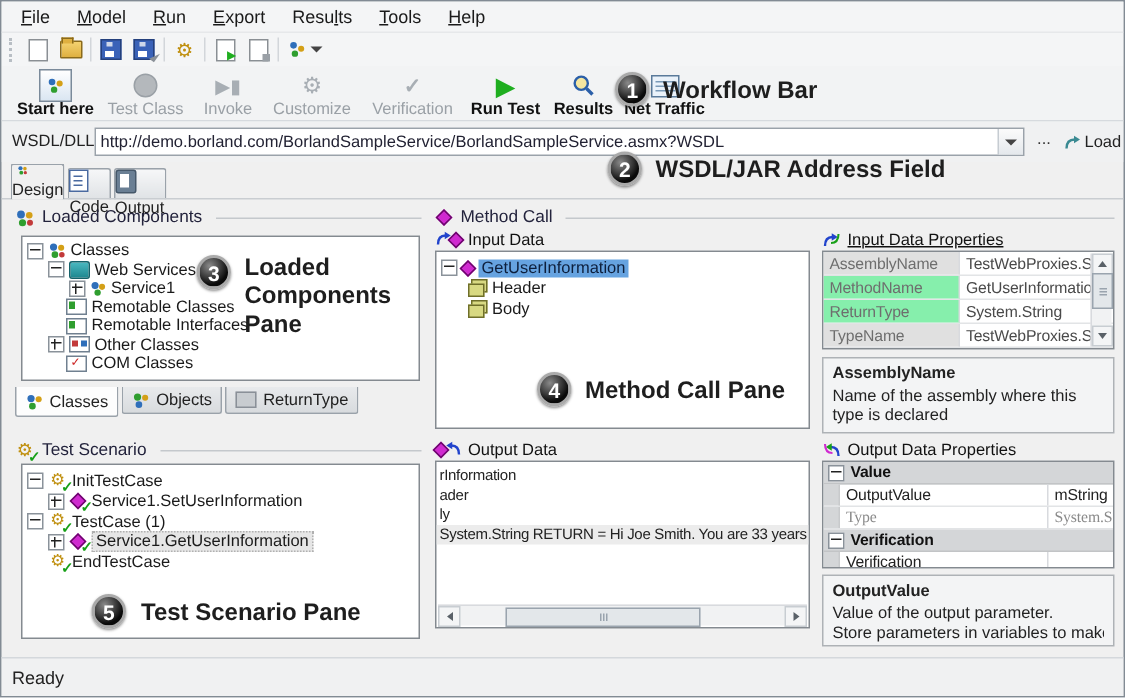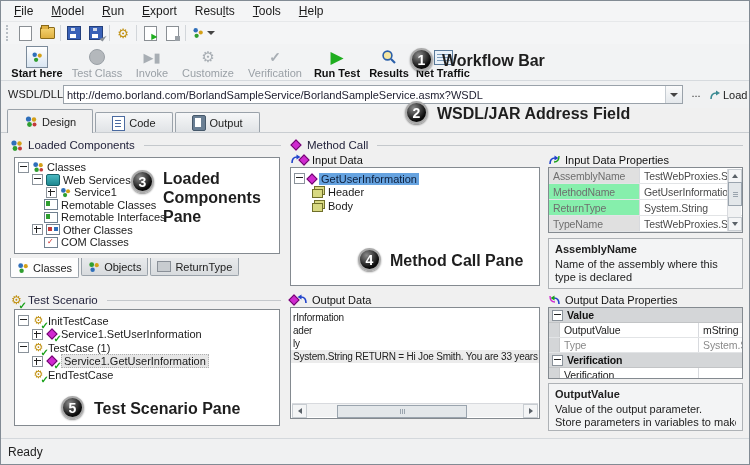--- a/index.html
+++ b/index.html
@@ -26,21 +26,21 @@
   .addrlabel{left:7px;top:7px;font-size:11px;color:#222;}
   .addrfield{left:62px;top:4px;width:620px;height:19px;background:#fff;border:1px solid #9aa2aa;display:flex;align-items:center;}
   .addrfield input{flex:1;border:none;outline:none;font-family:"Liberation Sans",sans-serif;font-size:11px;color:#223;padding:0 3px;background:transparent;}
   .combobtn{width:16px;height:17px;display:flex;align-items:center;justify-content:center;background:linear-gradient(#fbfbfb,#e4e8ec);border-left:1px solid #c6ccd2;}
   .caret{width:0;height:0;border-left:4px solid transparent;border-right:4px solid transparent;border-top:4px solid #444;}
   .dots{left:686px;top:6px;width:18px;height:16px;font-size:11px;color:#333;text-align:center;}
   .loadbtn{left:708px;top:5px;height:18px;display:flex;align-items:center;gap:2px;font-size:11px;color:#222;}
 
   
   .doctabs{left:6px;top:109px;height:23px;display:flex;align-items:flex-end;}
-  .dtab{display:flex;align-items:center;gap:4px;font-size:11px;color:#222;border:1px solid #9aa2aa;border-bottom:none;padding:0 16px;height:20px;background:linear-gradient(#f6f7f8,#dfe2e5);border-radius:2px 2px 0 0;margin-right:2px;}
+  .dtab{display:flex;align-items:flex-start;gap:4px;font-size:11px;color:#222;border:1px solid #9aa2aa;border-bottom:none;padding:0 0;height:20px;background:linear-gradient(#f6f7f8,#dfe2e5);border-radius:2px 2px 0 0;margin-right:2px;flex-direction:column;}
   .dtab.active{height:23px;background:#f0f0f0;font-weight:normal;z-index:3;}
   .tabbase{left:0;top:131px;right:0;height:1px;background:#c9cdd1;}
 
   
   .sechead{height:14px;display:flex;align-items:center;gap:5px;font-size:11.5px;color:#23233c;}
   .sechead .rule{flex:1;height:1px;background:#c4c8cc;margin-left:4px;}
   .sublabel{height:13px;display:flex;align-items:center;gap:4px;font-size:11px;color:#111;}
 
   
   .box{background:#fff;border:1px solid #848a90;overflow:hidden;}
@@ -77,21 +77,21 @@
   .vthumb{position:absolute;left:0;top:13px;width:12px;height:22px;background:#e3e7ea;border:1px solid #9aa4ae;display:flex;flex-direction:column;align-items:center;justify-content:center;gap:1px;}
 
   
   .pgrid{font-size:10.5px;letter-spacing:-0.1px;}
   .prow{display:flex;height:15px;border-bottom:1px solid #e2e4e6;align-items:center;}
   .pname{width:86px;flex:none;color:#6e6e6e;background:#86efac;height:100%;display:flex;align-items:center;padding-left:4px;border-right:1px solid #d8dade;overflow:hidden;white-space:nowrap;}
   .pval{flex:1;color:#4a4a4a;padding-left:4px;overflow:hidden;white-space:nowrap;}
   .pcat{display:flex;align-items:center;gap:4px;height:14px;background:#d4d6d8;font-weight:bold;color:#111;padding-left:3px;border-bottom:1px solid #c2c4c6;}
   .prow .strip{width:10px;flex:none;background:#d4d6d8;height:100%;border-right:1px solid #c8cacc;}
   .pn2{width:134px;flex:none;color:#222;height:100%;display:flex;align-items:center;padding-left:4px;border-right:1px solid #d8dade;}
-  .pn2.ro,.pv2.ro{color:#8a8a8a;}
+  .pn2.ro,.pv2.ro{color:#8a8a8a;font-family:Liberation Serif, serif;}
   .pv2{flex:1;color:#222;padding-left:4px;overflow:hidden;white-space:nowrap;}
   .descbox{background:#f3f4f5;border:1px solid #aeb2b6;padding:4px 6px;font-size:11px;color:#222;line-height:13px;overflow:hidden;}
   .desctitle{font-weight:bold;margin-bottom:2px;}
   .nowrapline{white-space:nowrap;overflow:hidden;}
 
   
   .statusbar{left:0;bottom:0;right:0;height:26px;background:#f0f1f2;border-top:1px solid #d4d8dc;font-size:12px;color:#222;display:flex;align-items:center;padding-left:7px;}
 
   
   .badge{width:23px;height:23px;border-radius:50%;background:radial-gradient(circle at 35% 28%,#8a8a8a,#0a0a0a 68%);border:2px solid #aaa;color:#fff;font-weight:bold;font-size:14px;display:flex;align-items:center;justify-content:center;box-shadow:0 1px 2px rgba(0,0,0,.45);z-index:20;}
@@ -472,21 +472,21 @@
           <i></i>
           <i></i>
           <i></i>
         </span>
       <span class="sbtn" style="position:absolute;right:0;">
           <span class="tri-r"></span>
         </span>
     </div>
   </div>
 
-  <div class="abs sublabel" style="left:547px;top:152px;width:195px;">
+  <div class="abs sublabel" style="left:547px;top:152px;width:195px;text-decoration:underline;">
     <span class="i">
         <svg width="13" height="12" viewBox="0 0 13 12">
           <path d="M2 10 Q2 4 7 4" stroke="#2244cc" fill="none" stroke-width="1.6"></path>
           <path d="M6.5 1.5 L10.5 4 L6.5 6.5Z" fill="#2244cc"></path>
           <path d="M11 2 Q11 8 6 8" stroke="#18a018" fill="none" stroke-width="1.4"></path>
         </svg>
       </span>
     <span>Input Data Properties</span>
   </div>
   <div class="abs box pgrid" style="left:547px;top:166px;width:195px;height:66px;">

